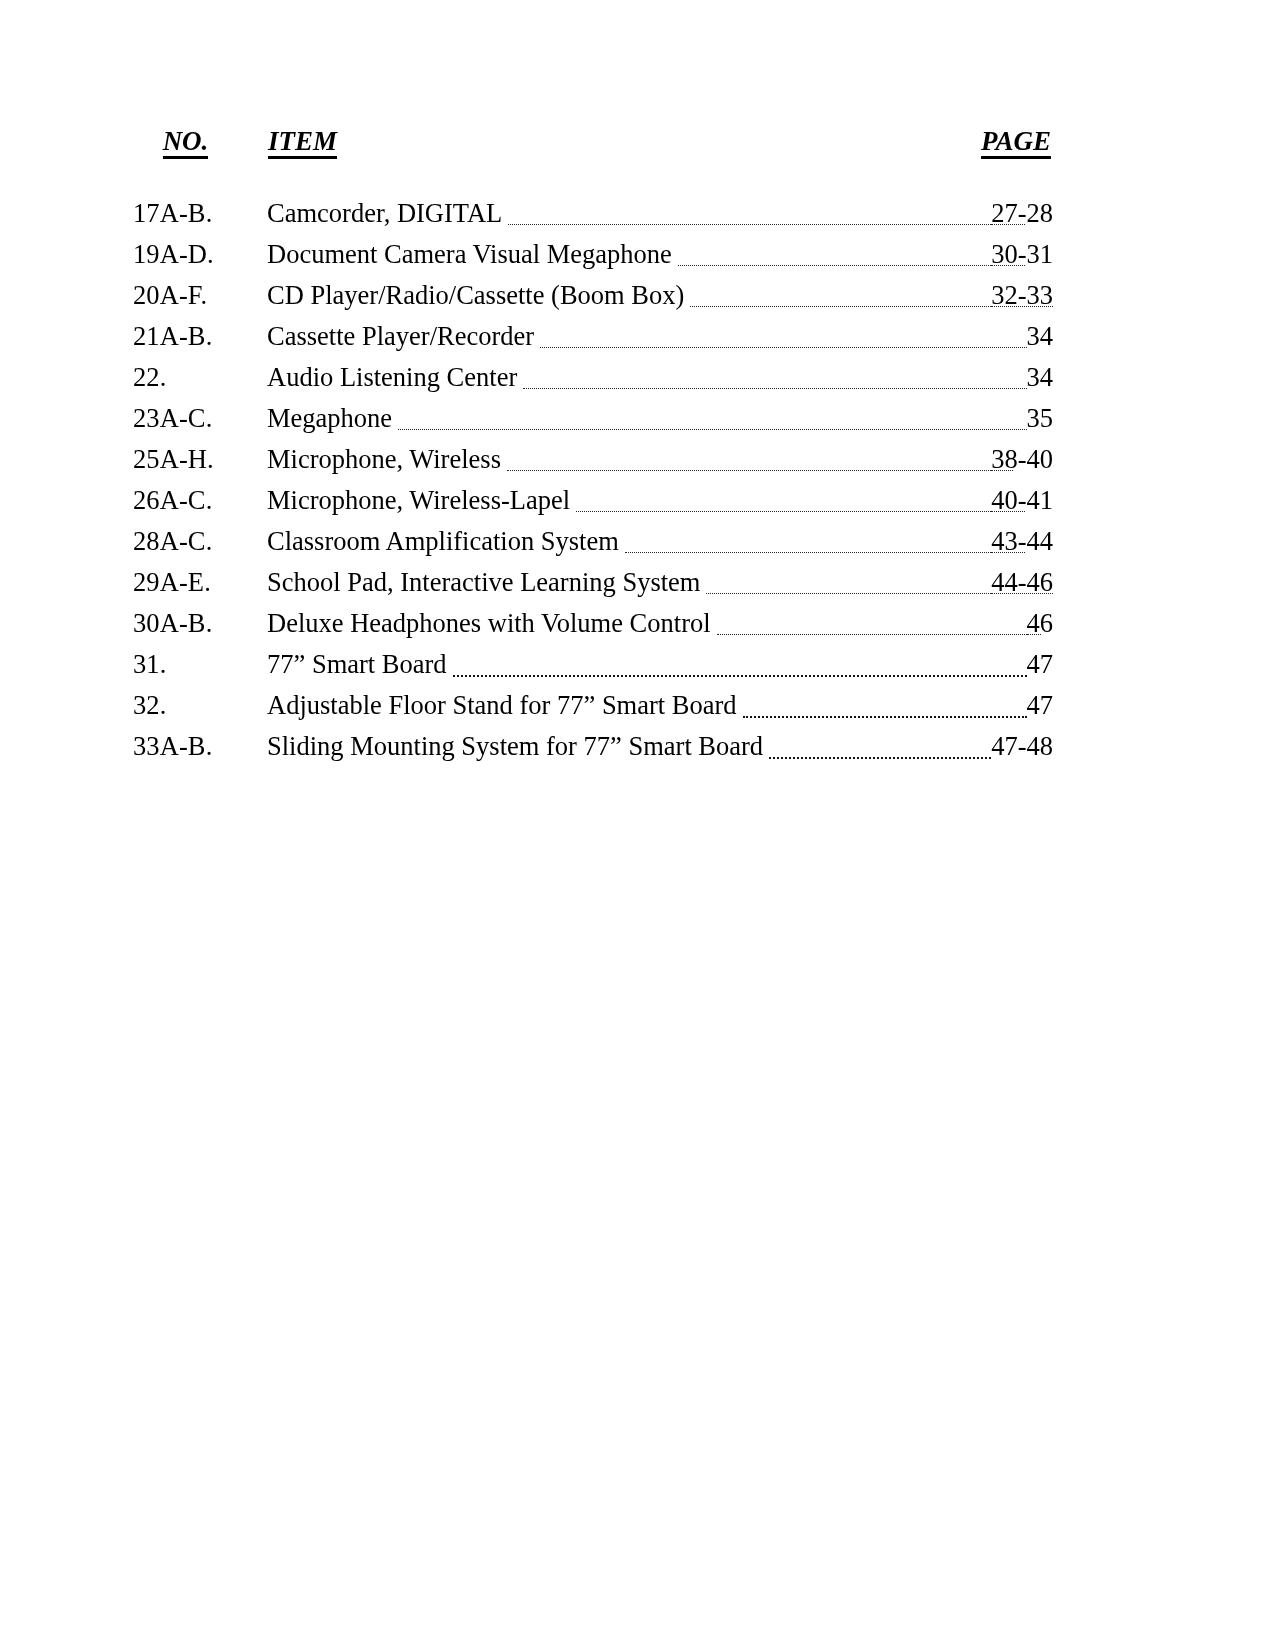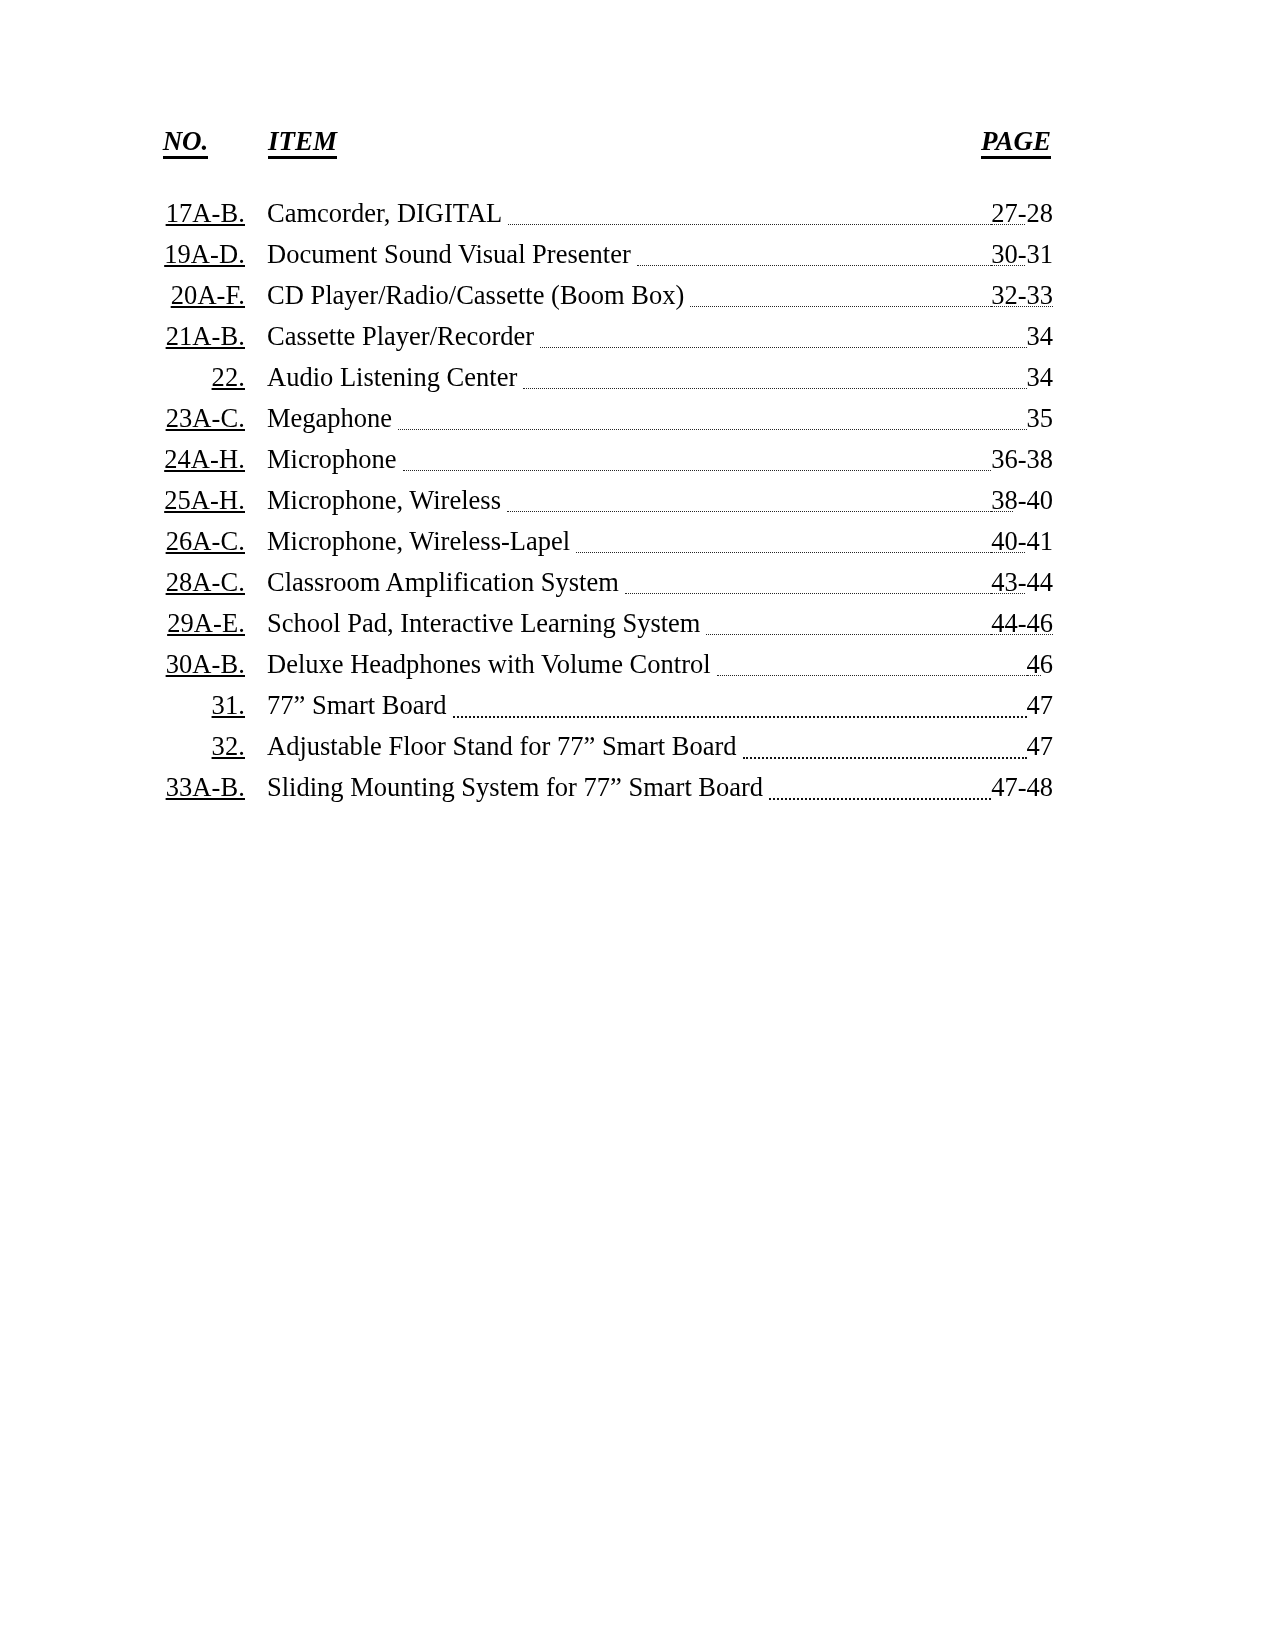--- a/index.html
+++ b/index.html
@@ -70,23 +70,22 @@
     display: flex;
     align-items: baseline;
     height: 41px;
     font-size: 26.5px;
     line-height: 41px;
     white-space: nowrap;
   }
   .col-no {
     width: 112px;
     flex: 0 0 112px;
-    text-align: right;
+    text-align: left;
     letter-spacing: 0.1px;
-    text-decoration: underline;
   }
   .col-item {
     flex: 0 0 auto;
     margin-left: 22px;
     padding-right: 6px;
   }
   .leader {
     flex: 1 1 auto;
     position: relative;
     align-self: stretch;
@@ -156,21 +155,21 @@
 
     <div class="rows" id="toc-rows">
         <div class="row underlap partial">
           <div class="col-no">17A-B.</div>
           <div class="col-item">Camcorder, DIGITAL</div>
           <div class="leader"></div>
           <div class="col-page">27-28</div>
         </div>
         <div class="row underlap partial">
           <div class="col-no">19A-D.</div>
-          <div class="col-item">Document Sound Visual Presenter</div>
+          <div class="col-item">Document Camera Visual Megaphone</div>
           <div class="leader"></div>
           <div class="col-page">30-31</div>
         </div>
         <div class="row underlap full">
           <div class="col-no">20A-F.</div>
           <div class="col-item">CD Player/Radio/Cassette (Boom Box)</div>
           <div class="leader"></div>
           <div class="col-page">32-33</div>
         </div>
         <div class="row">
@@ -184,26 +183,20 @@
           <div class="col-item">Audio Listening Center</div>
           <div class="leader"></div>
           <div class="col-page">34</div>
         </div>
         <div class="row">
           <div class="col-no">23A-C.</div>
           <div class="col-item">Megaphone</div>
           <div class="leader"></div>
           <div class="col-page">35</div>
         </div>
-        <div class="row">
-          <div class="col-no">24A-H.</div>
-          <div class="col-item">Microphone</div>
-          <div class="leader"></div>
-          <div class="col-page">36-38</div>
-        </div>
         <div class="row underlap short">
           <div class="col-no">25A-H.</div>
           <div class="col-item">Microphone, Wireless</div>
           <div class="leader"></div>
           <div class="col-page">38-40</div>
         </div>
         <div class="row underlap partial">
           <div class="col-no">26A-C.</div>
           <div class="col-item">Microphone, Wireless-Lapel</div>
           <div class="leader"></div>

